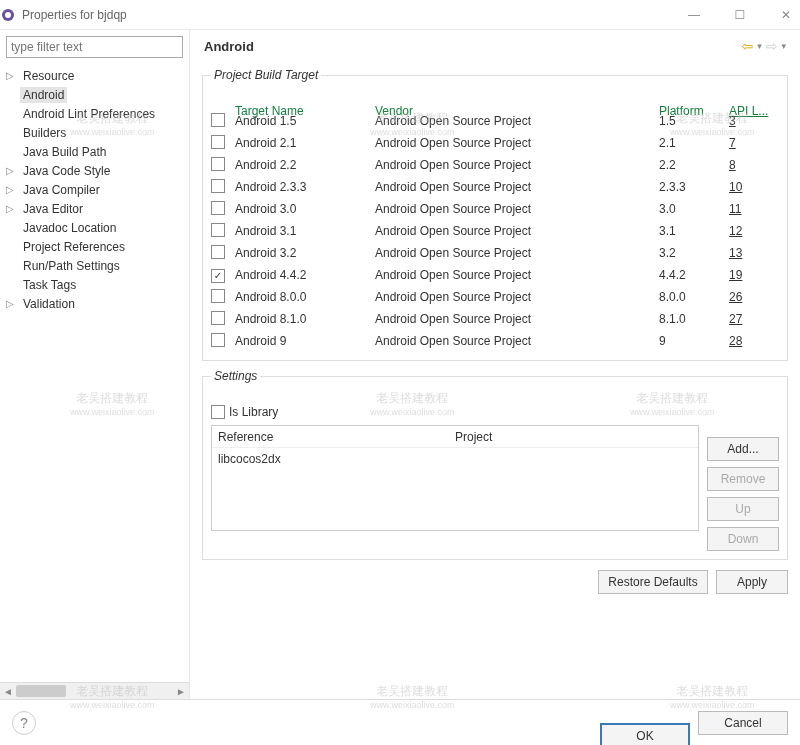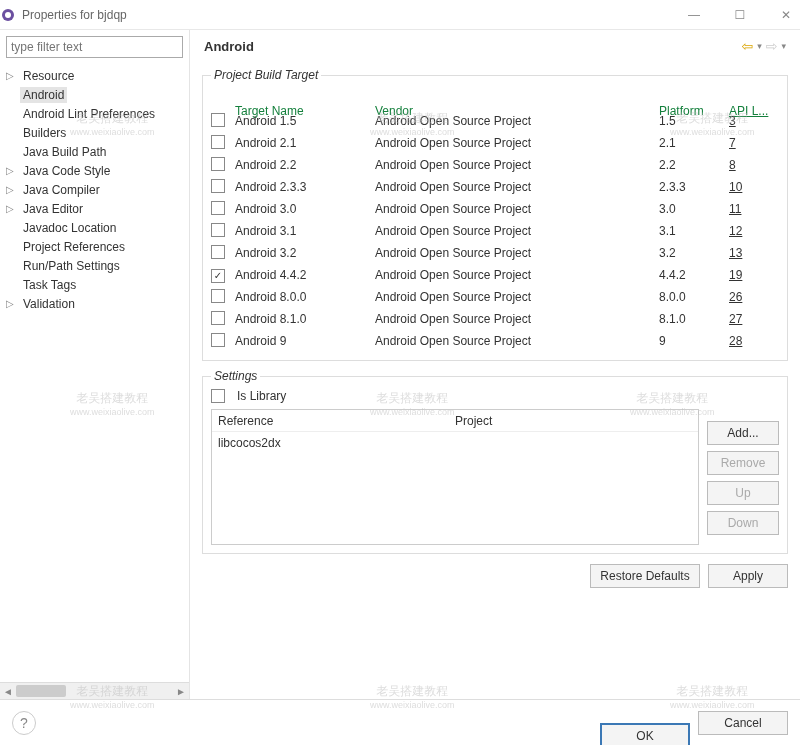--- a/index.html
+++ b/index.html
@@ -33,38 +33,38 @@
 .target-head, .target-row { display: flex; align-items: center; height: 22px; }
 .col-check { width: 24px; }
 .col-name { width: 140px; }
 .col-vendor { flex: 1; }
 .col-platform { width: 70px; }
 .col-api { width: 50px; text-decoration: underline; }
 .target-head div { color: #15803d; margin-top: 24px; }
 .chk { width: 14px; height: 14px; border: 1px solid #888; display: inline-flex; align-items: center; justify-content: center; background: #fff; font-size: 10px; line-height: 10px; }
 .lib-section { display: flex; gap: 8px; }
 .lib-left { flex: 1; }
-.lib-table { border: 1px solid #ccc; height: 136px; }
+.lib-table { border: 1px solid #ccc; height: 106px; }
 .lib-head, .lib-row { display: flex; height: 22px; align-items: center; padding: 0 6px; }
 .lib-head { border-bottom: 1px solid #eee; }
 .lib-ref { flex: 1; }
 .lib-proj { flex: 1; }
 .checkmark { color: #2a9d2a; margin-right: 4px; font-weight: bold; }
 .lib-btns { display: flex; flex-direction: column; gap: 6px; width: 72px; padding-top: 12px; }
 .btn { height: 24px; border: 1px solid #bbb; background: #f4f4f4; text-align: center; line-height: 22px; cursor: default; }
 .btn.disabled { color: #aaa; }
 .restore-row { display: flex; justify-content: flex-end; gap: 8px; margin-top: 6px; }
 .restore-row .btn { width: 110px; }
 .footer { height: 46px; border-top: 1px solid #ddd; display: flex; align-items: center; padding: 0 12px; }
 .help { width: 24px; height: 24px; border: 1px solid #ccc; border-radius: 50%; color: #888; text-align: center; line-height: 22px; font-size: 14px; }
 .footer-spacer { flex: 1; }
 .footer .btn { width: 90px; }
 .footer .btn.primary { border: 2px solid #3b78b5; margin-top: 24px; }
 .watermark { position: absolute; color: #bbb; font-size: 11px; text-align: center; pointer-events: none; opacity: .5; }
-.ch-lbl { display: flex; align-items: center; gap: 12px; }
+.ch-lbl { display: flex; align-items: center; gap: 4px; margin-top: 16px; }
 </style>
 </head>
 <body>
 
 <div class="titlebar">
   <svg class="titlebar-icon" viewBox="0 0 16 16">
       <circle cx="8" cy="8" r="6" fill="#6b4fa0"></circle>
       <circle cx="8" cy="8" r="3" fill="#fff"></circle>
     </svg>
   <span class="titlebar-title">Properties for bjdqp</span>
@@ -270,21 +270,21 @@
             <div class="btn">Add...</div>
             <div class="btn disabled">Remove</div>
             <div class="btn disabled">Up</div>
             <div class="btn disabled">Down</div>
           </div>
         </div>
       </fieldset>
 
       <div class="restore-row">
         <div class="btn">Restore Defaults</div>
-        <div class="btn" style="width:80px">Apply</div>
+        <div class="btn" style="width:72px">Apply</div>
       </div>
     </div>
   </div>
 </div>
 
 <div class="footer">
   <div class="help">?</div>
   <div class="footer-spacer"></div>
   <div class="btn primary">OK</div>
   <div style="width:8px"></div>

